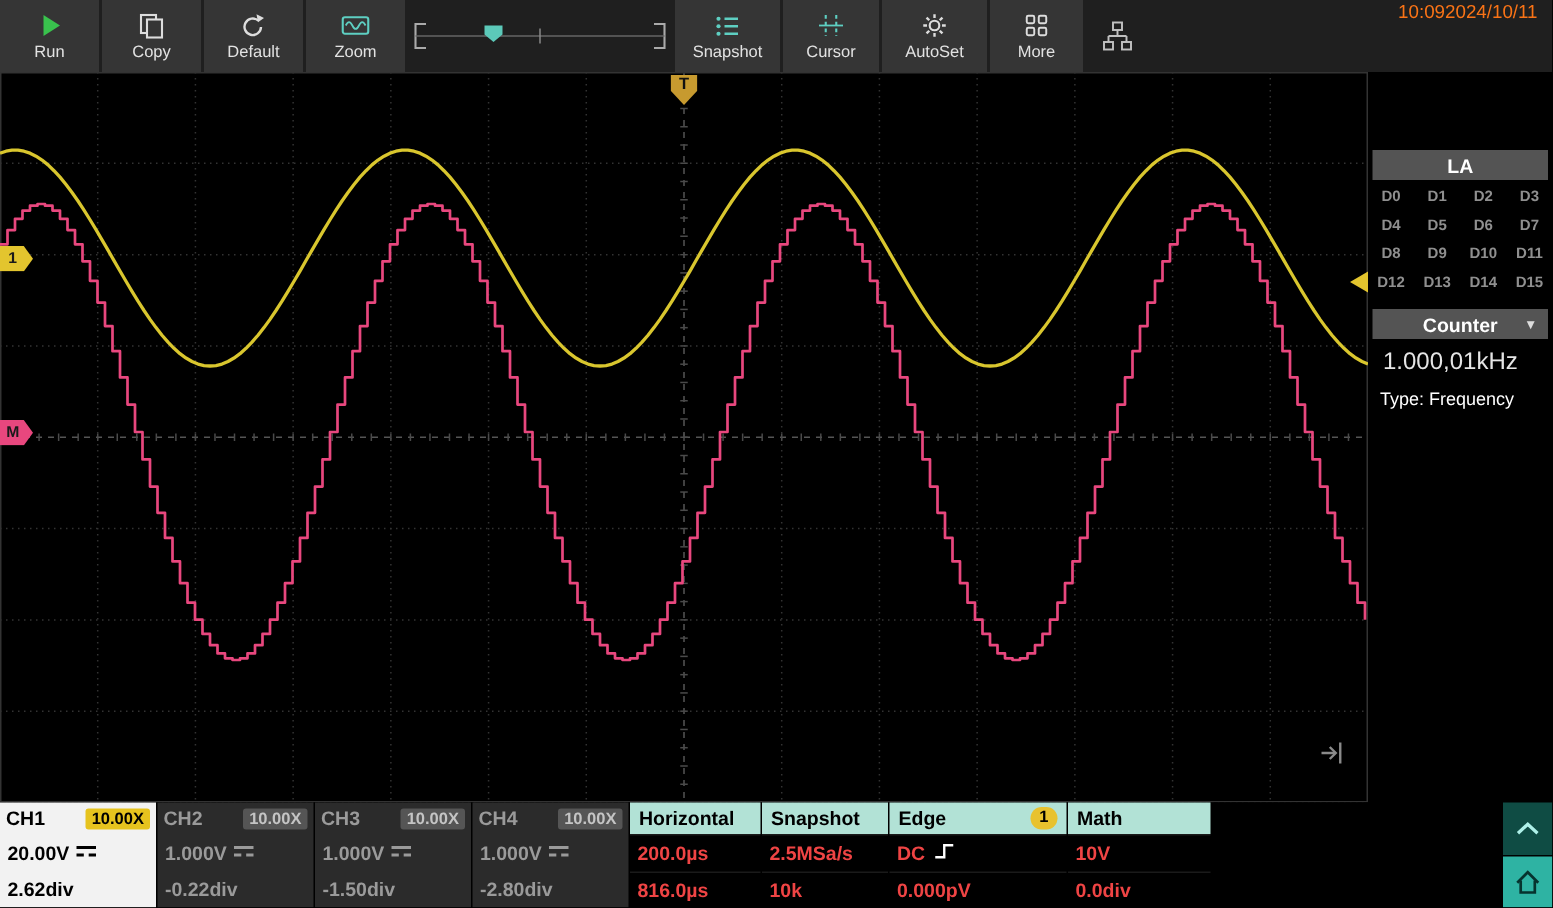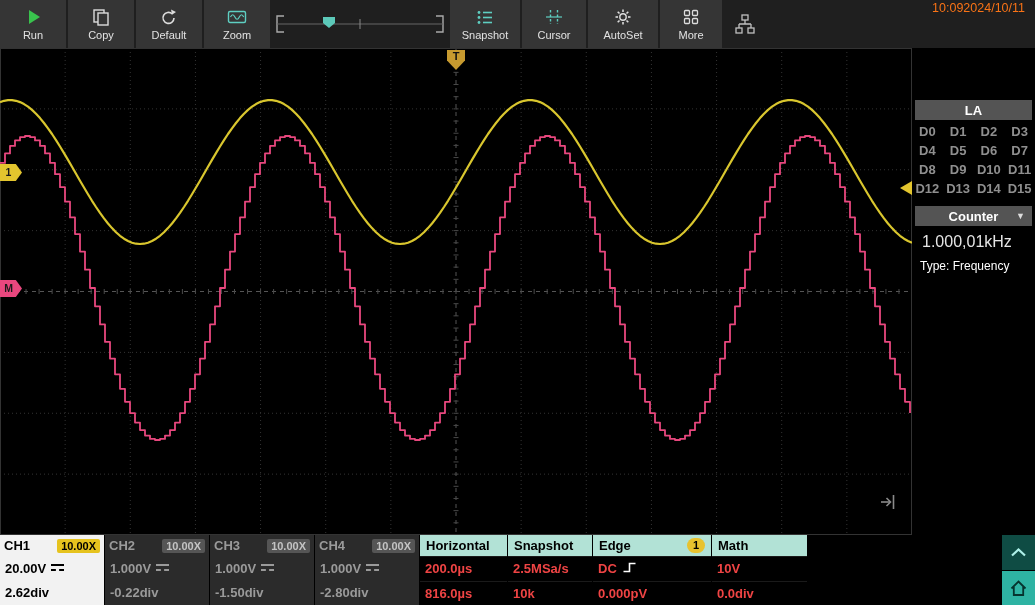--- a/index.html
+++ b/index.html
@@ -39,21 +39,21 @@
                 border-right:12px solid #e3c52e; }
   .exit-ic { position:absolute; right:12px; top:443px; }
 
   
   #rpanel { position:absolute; left:912px; top:48px; width:123px; height:487px; background:#000;margin-top:44px; }
   .phead { margin:8px 3px 0 3px; height:20px; background:#545454; color:#fff;
            font-weight:bold; font-size:13px; display:flex; align-items:center;
            justify-content:center; position:relative; }
   .phead .caret { position:absolute; right:7px; font-size:9px; color:#ddd; }
   .dgrid { margin-top:2px; display:grid; grid-template-columns:repeat(4,1fr); }
-  .dgrid span { color:#8f8f8f; font-size:13px; font-weight:bold; text-align:center;
+  .dgrid span { color:#8f8f8f; font-size:10px; font-weight:bold; text-align:center;
                 height:19px; line-height:19px; }
   .cval { margin-top:7px; padding-left:10px; color:#e5e5e5; font-size:16px; font-weight:normal; }
   .ctype { margin-top:8px; padding-left:8px; color:#fff; font-size:12px; }
 
   
   #statusbar { position:absolute; left:0; top:535px; width:1035px; height:70px;
                background:#000; display:flex; align-items:stretch; }
   .blk { margin-right:1px; display:flex; flex-direction:column; }
   .ch { width:104px; background:#2b2b2b; color:#9a9a9a; }
   .ch.active { background:#f2f2f2; color:#000; }

